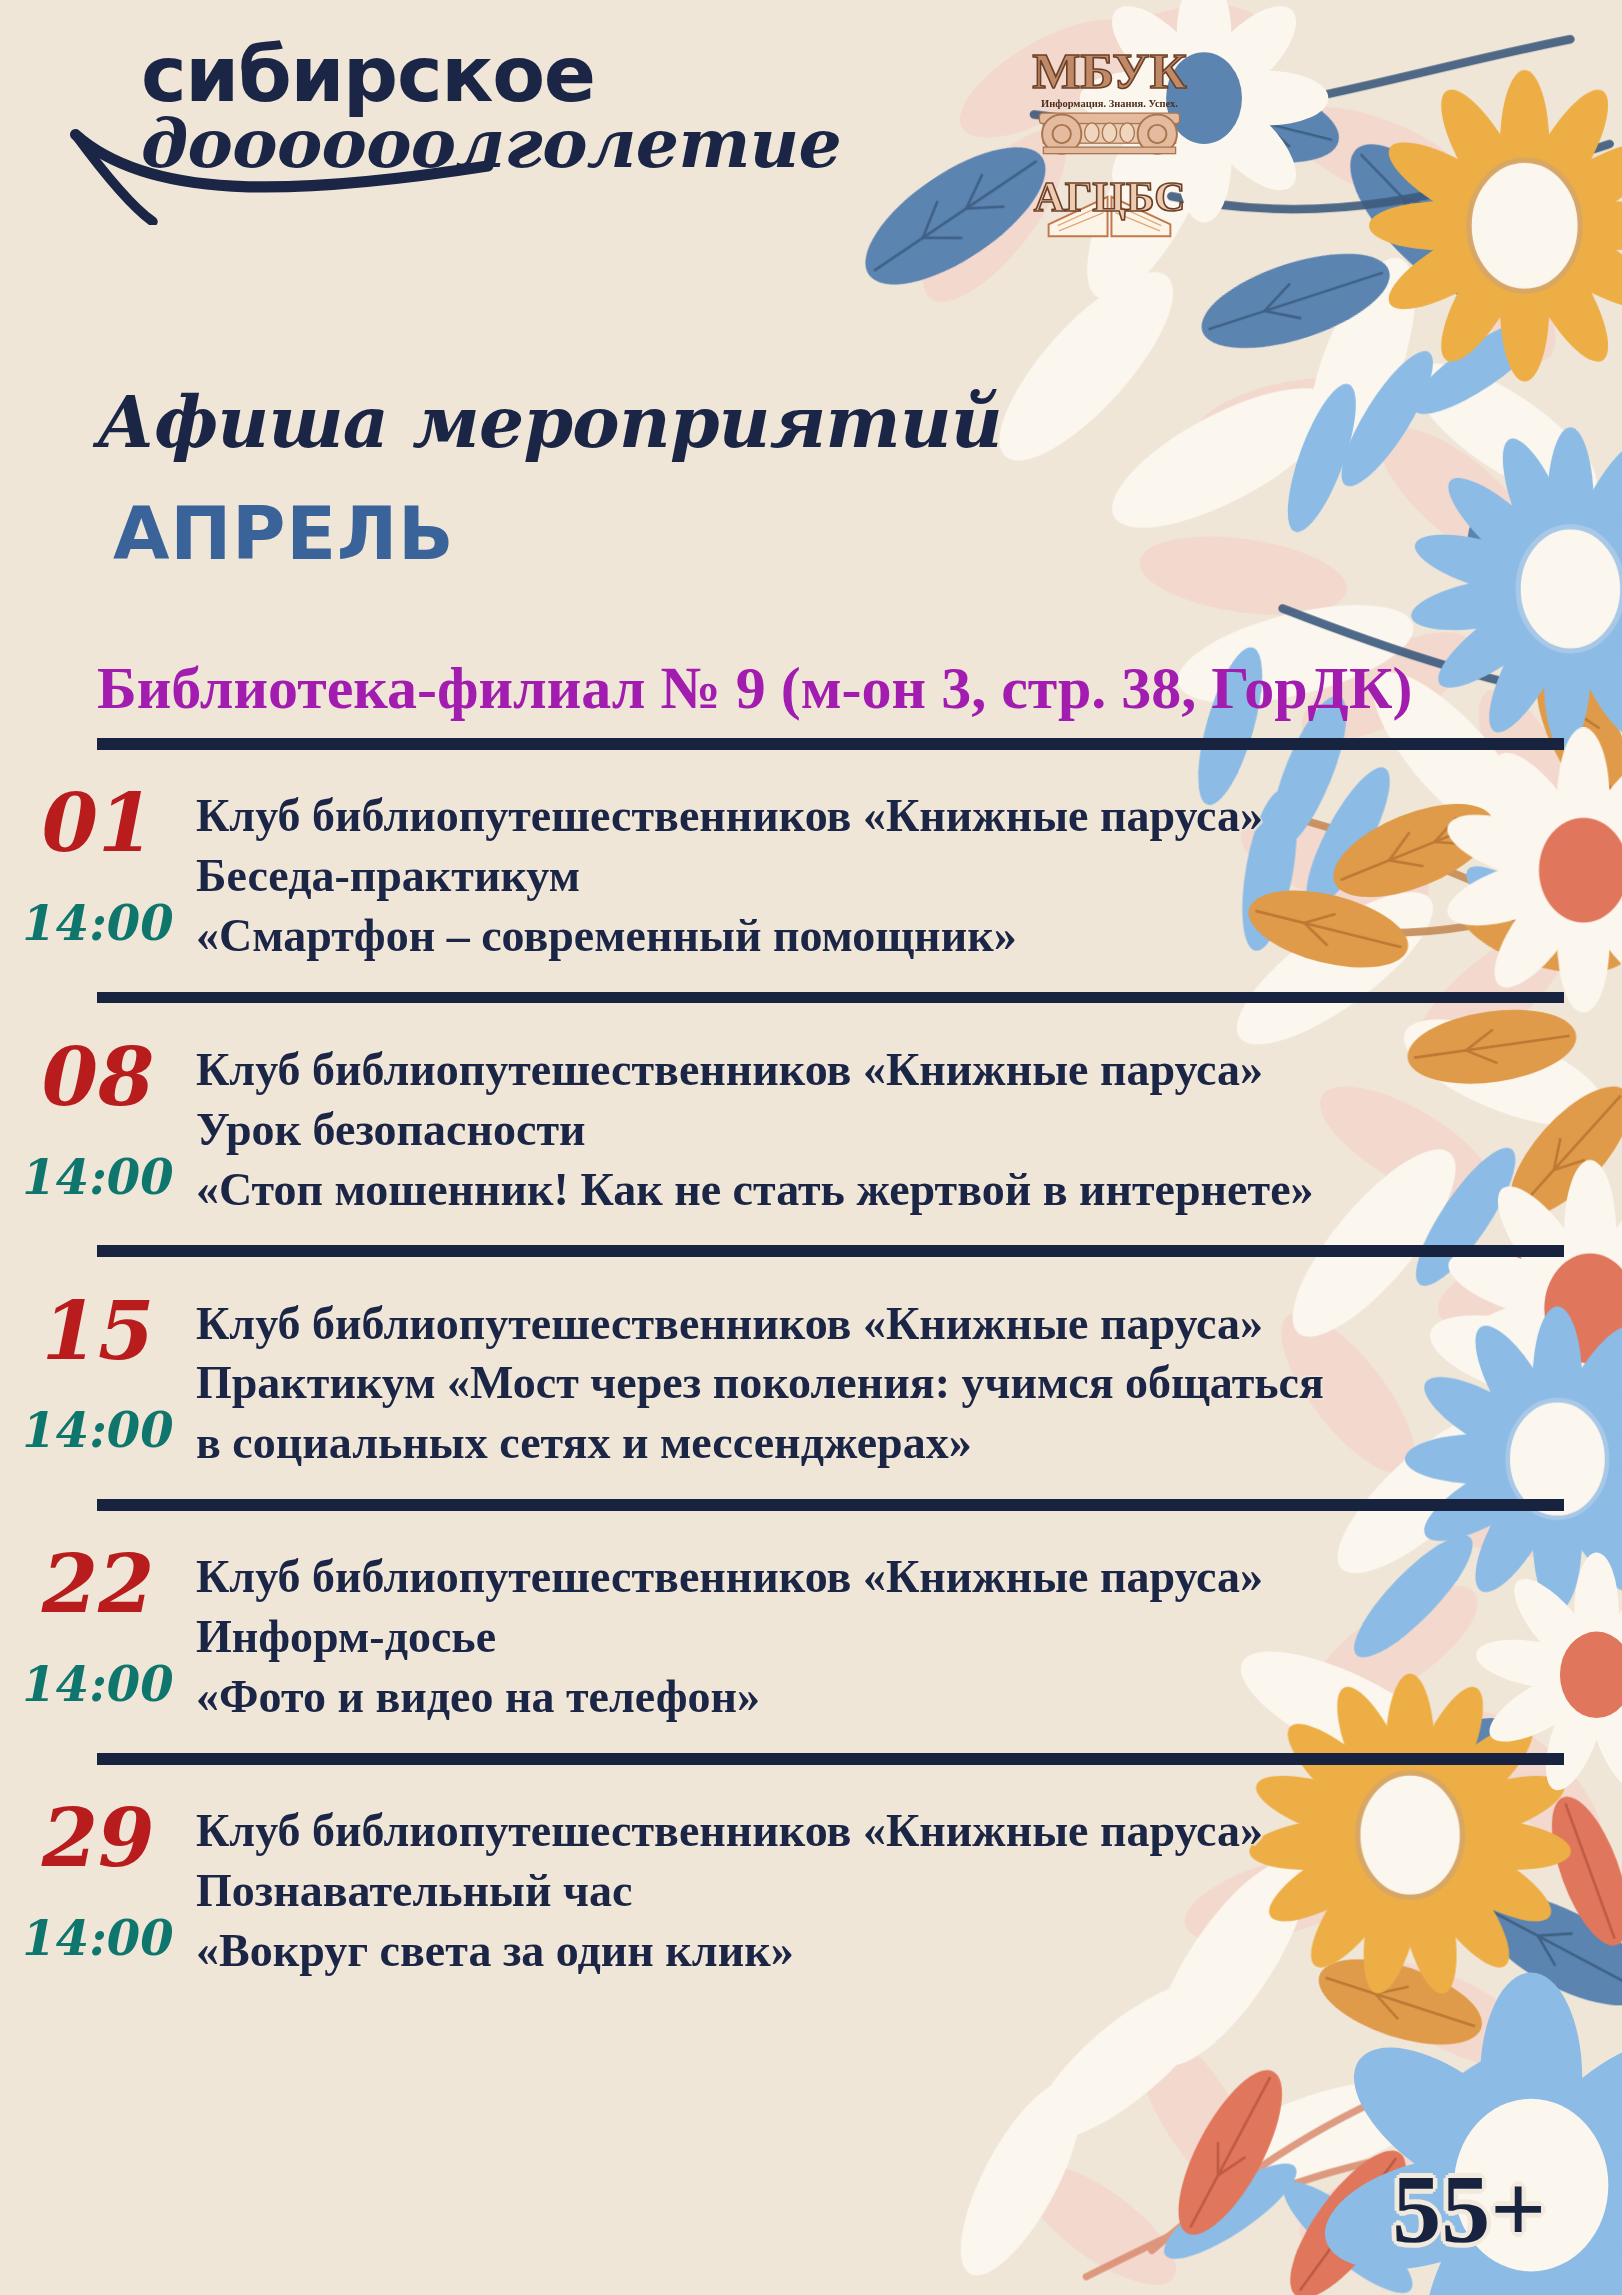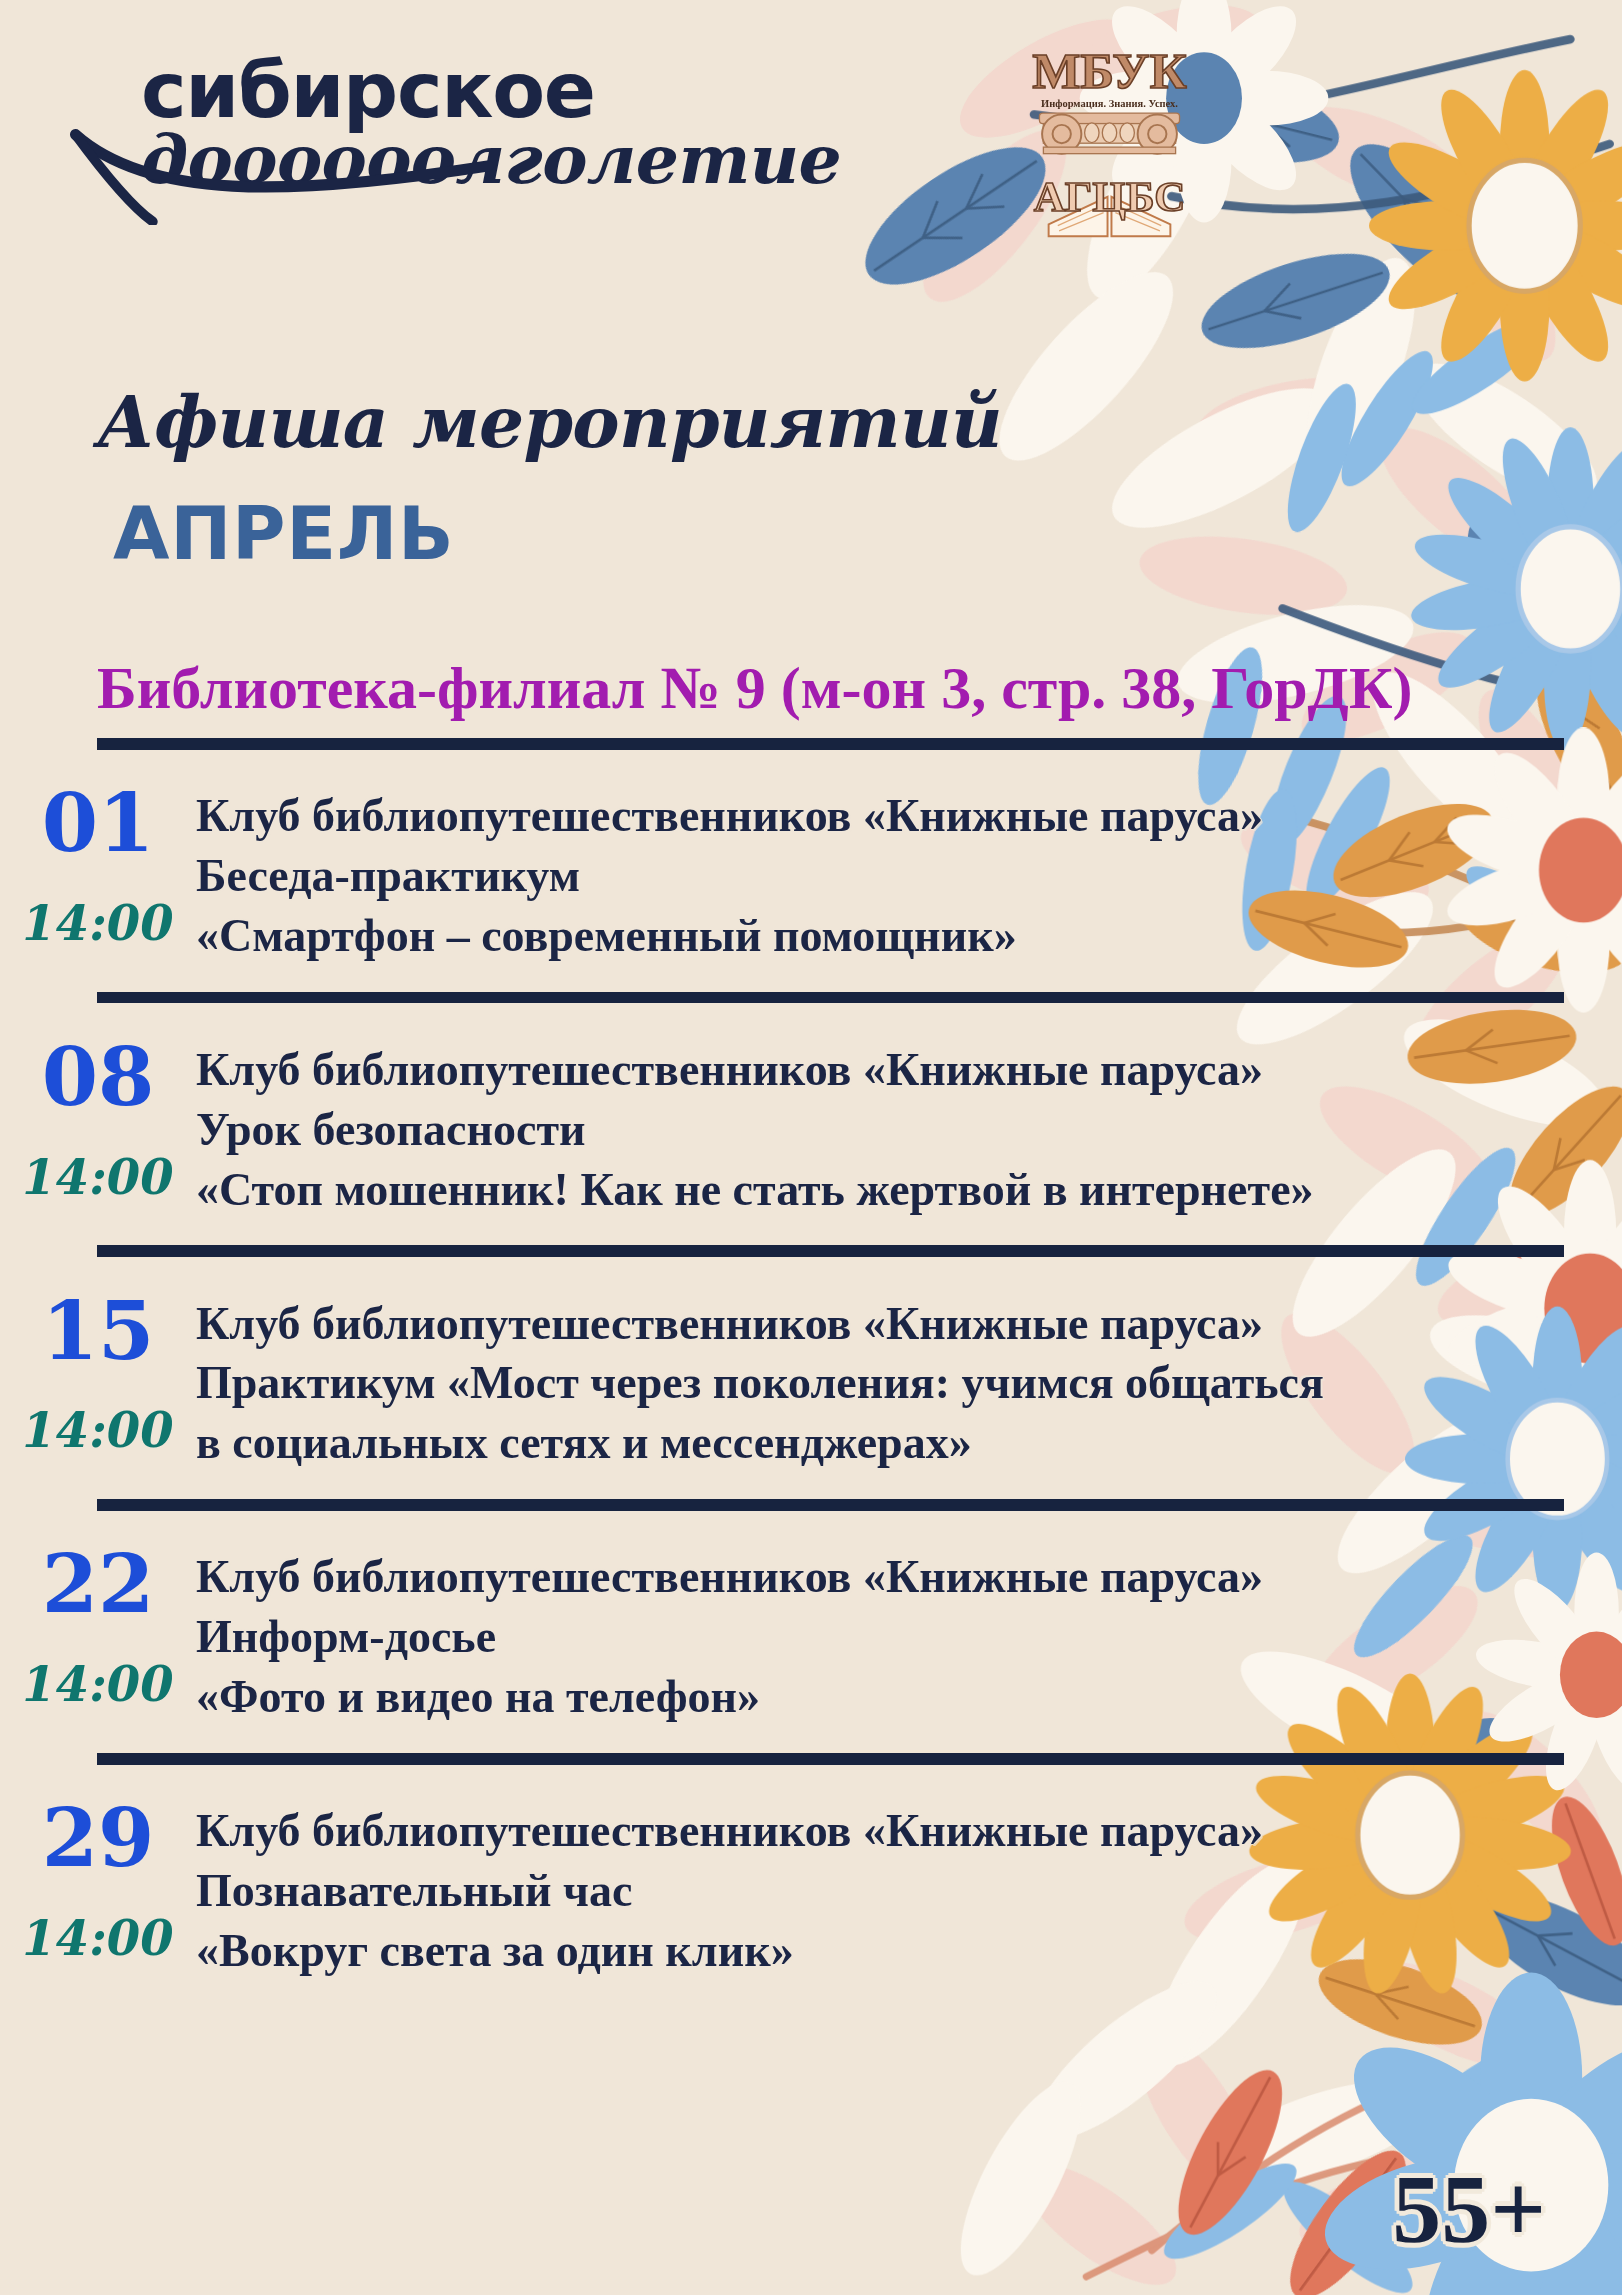--- a/index.html
+++ b/index.html
@@ -22,21 +22,21 @@
   #decor { position:absolute; inset:0; pointer-events:none; }
   #decor svg { position:absolute; top:0; left:0; width:1623px; height:2295px; }
 
   
   .brand-logo {
     position:absolute; left:141px; top:36px; width:733px;
   }
   .brand-line1 {
     font-family:"DejaVu Sans", sans-serif;
     font-weight:700; font-size:77px; letter-spacing:-1.3px;
-    color:#1B2545; line-height:1; text-transform:lowercase;margin-top:16px;
+    color:#1B2545; line-height:1; text-transform:lowercase;
   }
   .brand-line2 {
     font-family:"DejaVu Serif", serif;
     font-style:italic; font-weight:700; font-size:68px;
     color:#1B2545; line-height:1; margin-top:-3.9px; letter-spacing:-0.7px;
   }
   .brand-swoosh { position:absolute; left:-72px; top:84px; }
 
   
   .emblem { position:absolute; left:1021px; top:27.5px; width:177px; height:216px; }
@@ -79,23 +79,23 @@
     padding:30px 0 26px 0;
     min-height:196px;
   }
 
   .event .when {
     width:196px; flex:0 0 196px;
     text-align:center; padding-top:2.6px;
   }
   .event .day {
     font-family:"DejaVu Serif", serif;
-    font-weight:700;
+    font-style:italic; font-weight:700;
     font-size:81px; line-height:1.02;
-    color:#1d4ed8;
+    color:#b91c1c;
   }
   .event .time {
     font-family:"DejaVu Serif", serif;
     font-style:italic; font-weight:700;
     font-size:48px; line-height:1;
     color:#0f766e; margin-top:34px;
   }
 
   .event .what {
     flex:1 1 auto; padding-top:6.5px;

